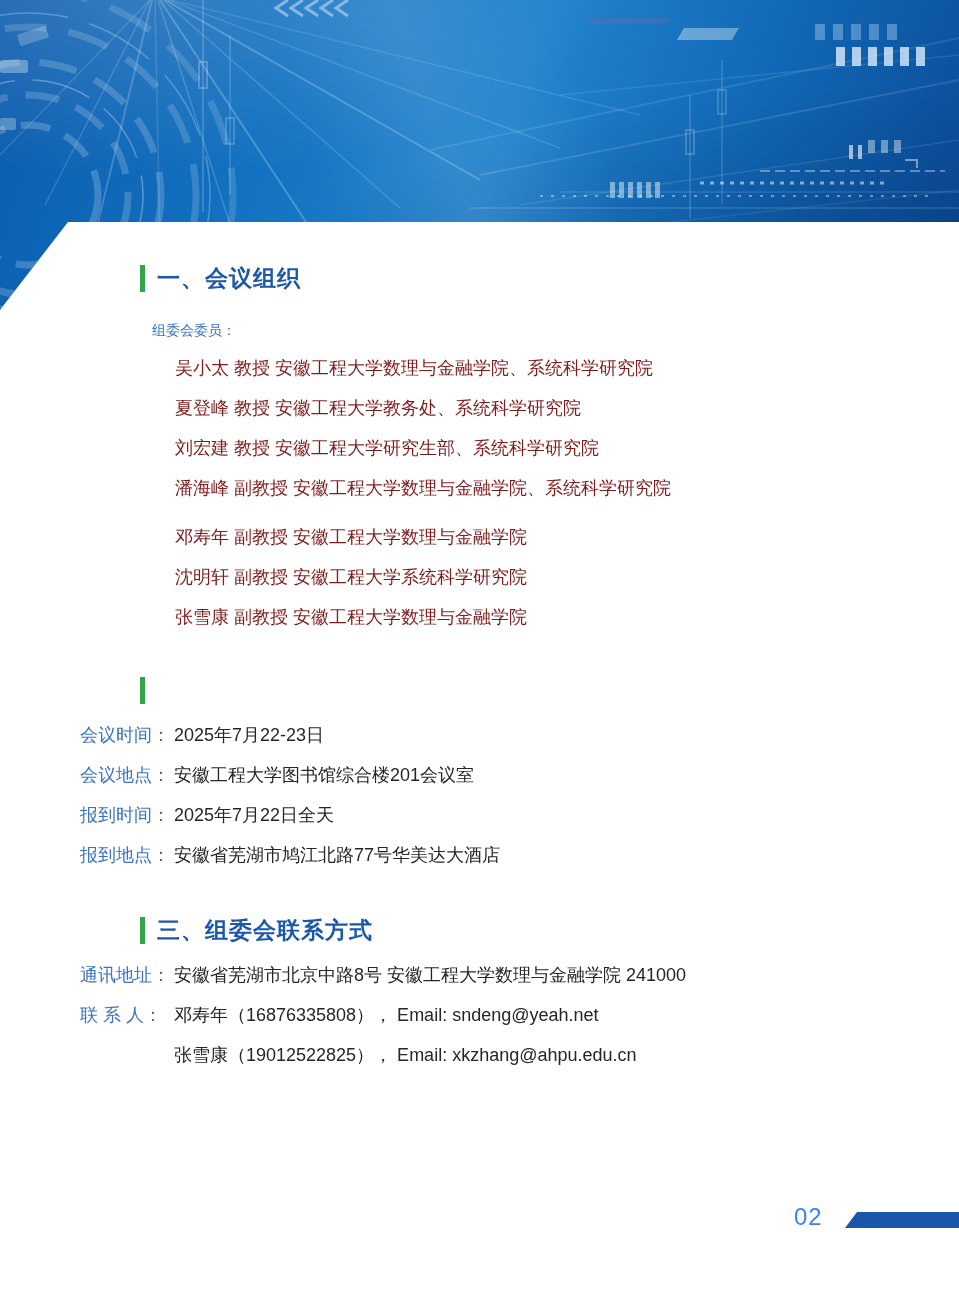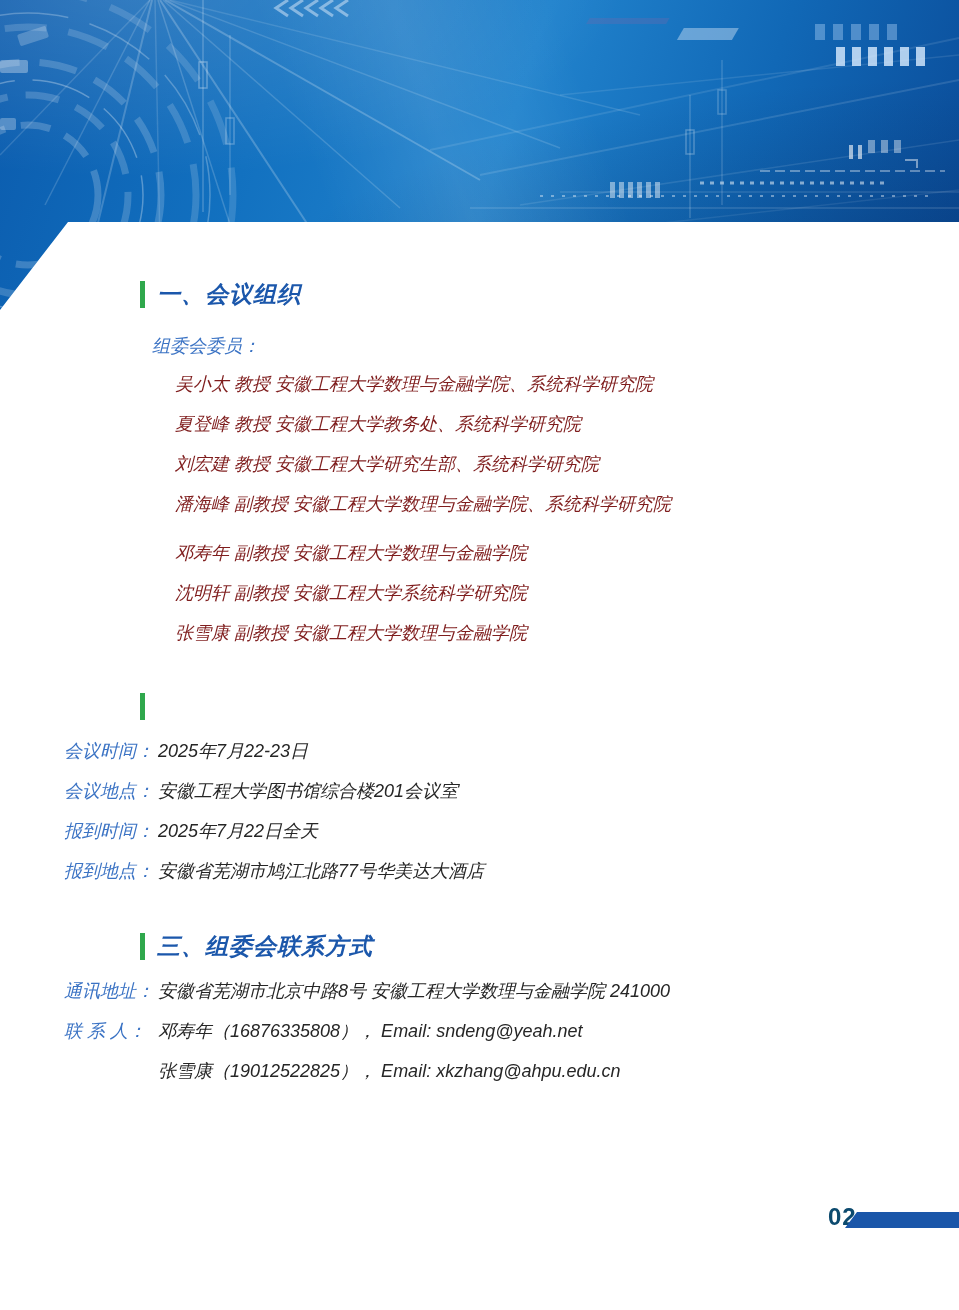--- a/index.html
+++ b/index.html
@@ -13,39 +13,39 @@
     position:absolute;top:0;left:0;width:959px;height:310px;
     clip-path:polygon(0 0,959px 0,959px 222px,68px 222px,0 310px);
     background:
       linear-gradient(70deg, rgba(255,255,255,0) 34%, rgba(255,255,255,0.09) 47%, rgba(255,255,255,0) 62%),
       radial-gradient(ellipse at 14% -5%, rgba(255,255,255,0.16), transparent 42%),
       radial-gradient(ellipse at 100% 115%, rgba(4,35,84,0.45), transparent 55%),
       linear-gradient(108deg,#0b5bad 0%,#1271c0 28%,#2183cd 52%,#1168b6 75%,#0a4a97 100%);
   }
   .banner svg{position:absolute;top:0;left:0;}
   
-  .content{position:absolute;top:16px;left:0;width:848px;padding-top:263px;box-sizing:border-box;font-style:italic;}
+  .content{position:absolute;top:0;left:0;width:848px;padding-top:263px;box-sizing:border-box;}
   .sec-head{display:flex;align-items:center;height:30px;padding-left:140px;}
   .sec-head .bar{width:5px;height:27px;background:#2fa84c;margin-right:12px;flex:none;}
   .sec-head h2{margin:0;font-size:23px;line-height:30px;font-weight:bold;color:#1b57ab;letter-spacing:1px;}
-  .grp-label{padding-left:152px;font-size:18px;line-height:24px;color:#3b73c4;}
+  .grp-label{padding-left:152px;font-size:14px;line-height:24px;color:#3b73c4;}
   .grp-label.first{margin-top:25px;}
   .grp-label.second{margin-top:4px;}
   ul.member-list{list-style:none;margin:0;padding:0 0 0 175px;}
   ul.member-list.m1{margin-top:6px;}
   ul.member-list.m2{margin-top:9px;}
   ul.member-list li{font-size:18px;line-height:40px;color:#7f1d1d;}
   .sec2{margin-top:38px;}
   .sec3{margin-top:40px;}
   .rows{margin-top:10px;}
-  .row{display:flex;padding-left:64px;font-size:18px;line-height:40px;}
+  .row{display:flex;padding-left:80px;font-size:18px;line-height:40px;}
   .row .rlabel{width:94px;flex:none;color:#3b73c4;}
   .row .rvalue{color:#262626;white-space:nowrap;}
   
-  .page-num{position:absolute;left:828px;top:1203px;font-size:24px;font-weight:bold;color:#0c4a6e;letter-spacing:1px;}
+  .page-num{position:absolute;left:794px;top:1203px;font-size:24px;font-weight:normal;color:#3b82f6;letter-spacing:1px;}
   .page-bar{position:absolute;left:845px;top:1212px;width:114px;height:16px;background:#1a56a9;
     clip-path:polygon(12px 0,114px 0,114px 16px,0 16px);}
 </style>
 </head>
 <body>
 
 <div class="banner">
   <svg width="959" height="310" viewBox="0 0 959 310">
 
     <g fill="none" stroke="#ffffff">

